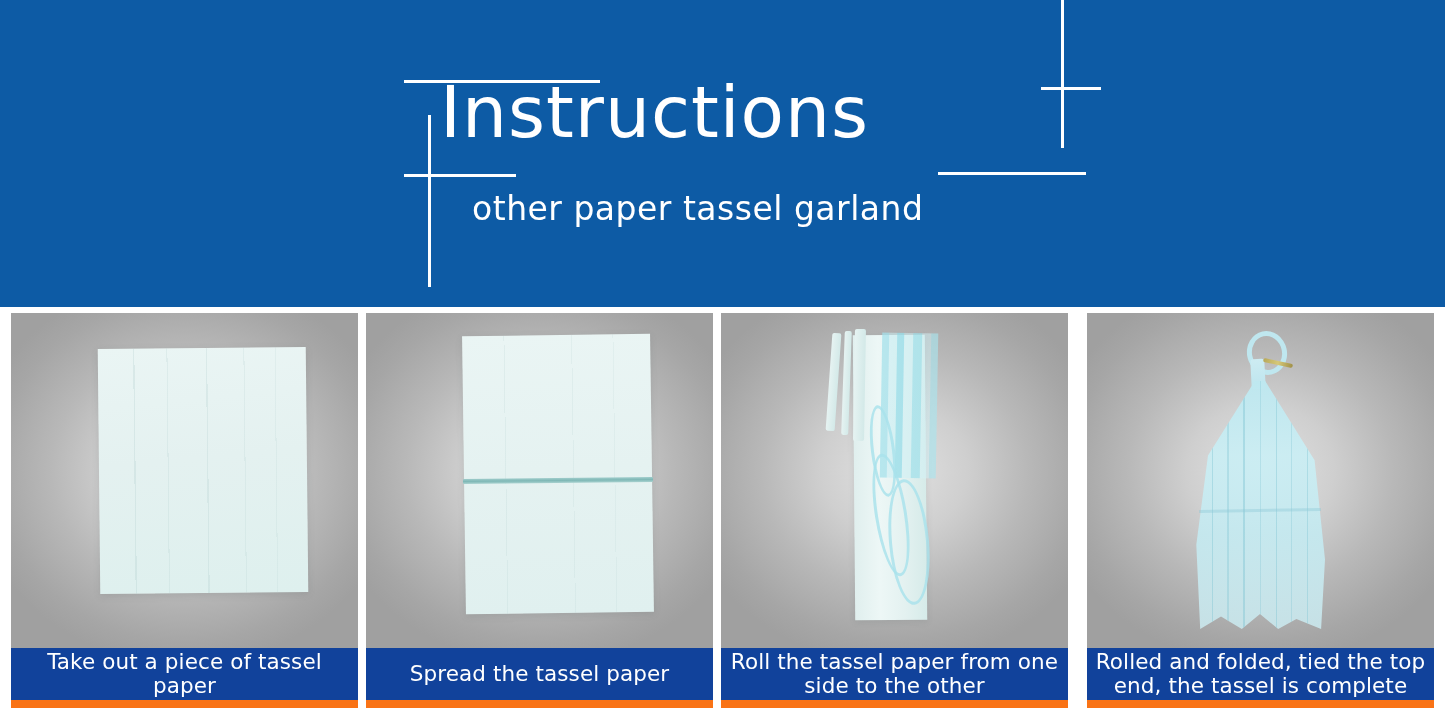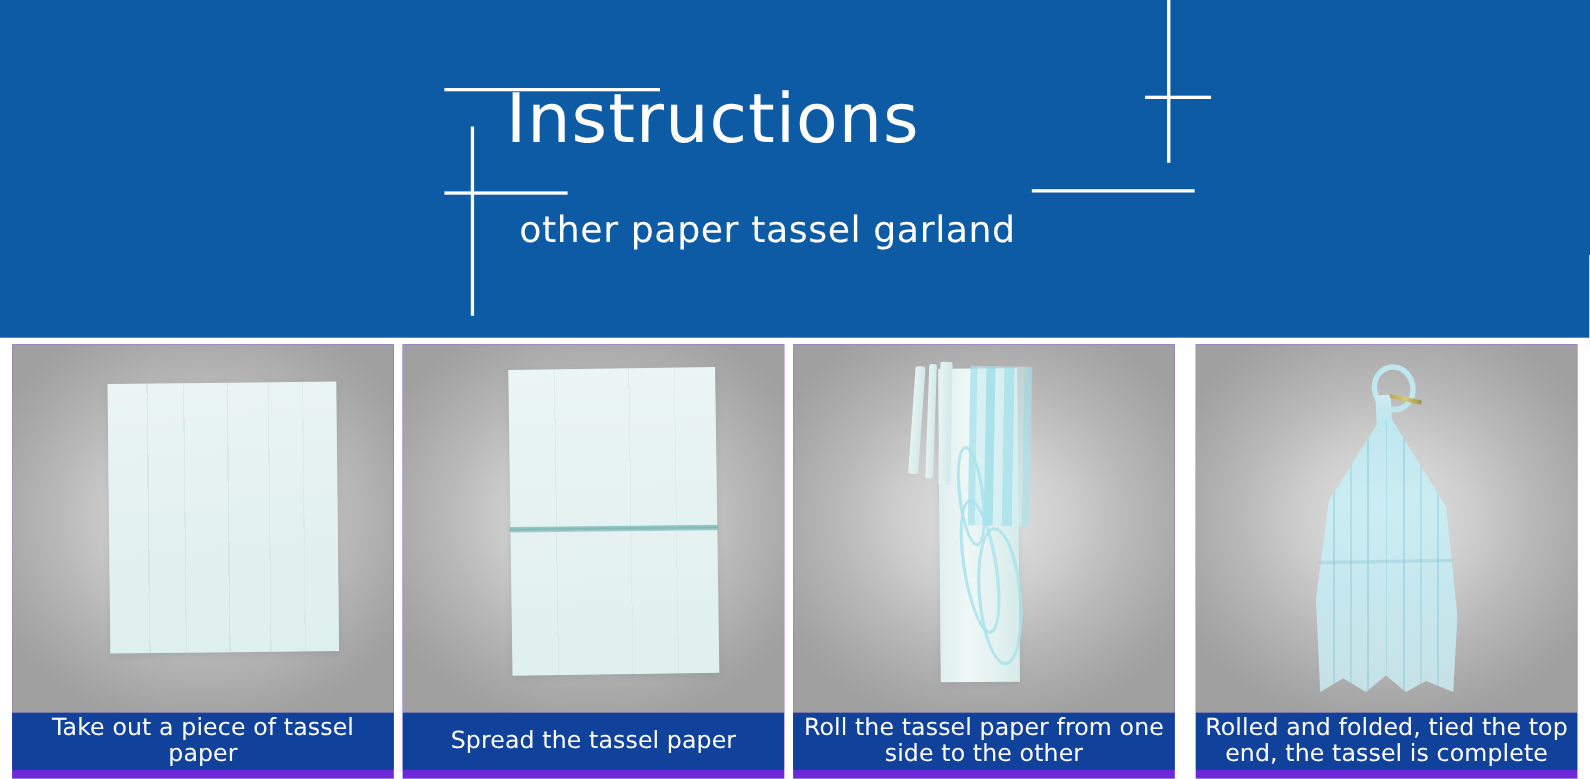--- a/index.html
+++ b/index.html
@@ -35,27 +35,26 @@
   .deco-h-mid   { left: 404px; top: 174px; width: 112px; height: 3px; }
   
   .deco-v-right { left: 1061px; top: 0px;  width: 3px;   height: 148px; }
   .deco-h-right { left: 1041px; top: 87px; width: 60px;  height: 3px; }
   .deco-h-under { left: 938px;  top: 172px; width: 148px; height: 3px; }
 
   #title {
     position: absolute;
     left: 440px;
     top: 77px;
-    font-size: 62px;
+    font-size: 71px;
     font-weight: 400;
     color: #ffffff;
     letter-spacing: 1px;
     line-height: 1;
     white-space: nowrap;
-    margin-left: 20px;
   }
   #subtitle {
     position: absolute;
     left: 472px;
     top: 192px;
     font-size: 33px;
     font-weight: 400;
     color: #ffffff;
     letter-spacing: 0.5px;
     line-height: 1;
@@ -69,21 +68,21 @@
     top: 313px;
     width: 1445px;
     height: 395px;
   }
   .panel {
     position: absolute;
     top: 0;
     width: 347px;
     height: 395px;
     overflow: hidden;
-    background: #6d28d9;
+    background: #f97316;
   }
   .panel-1 { left: 11px; }
   .panel-2 { left: 366px; }
   .panel-3 { left: 721px; }
   .panel-4 { left: 1087px; width: 347px; }
 
   .photo {
     position: absolute;
     left: 0; top: 0;
     width: 100%;

